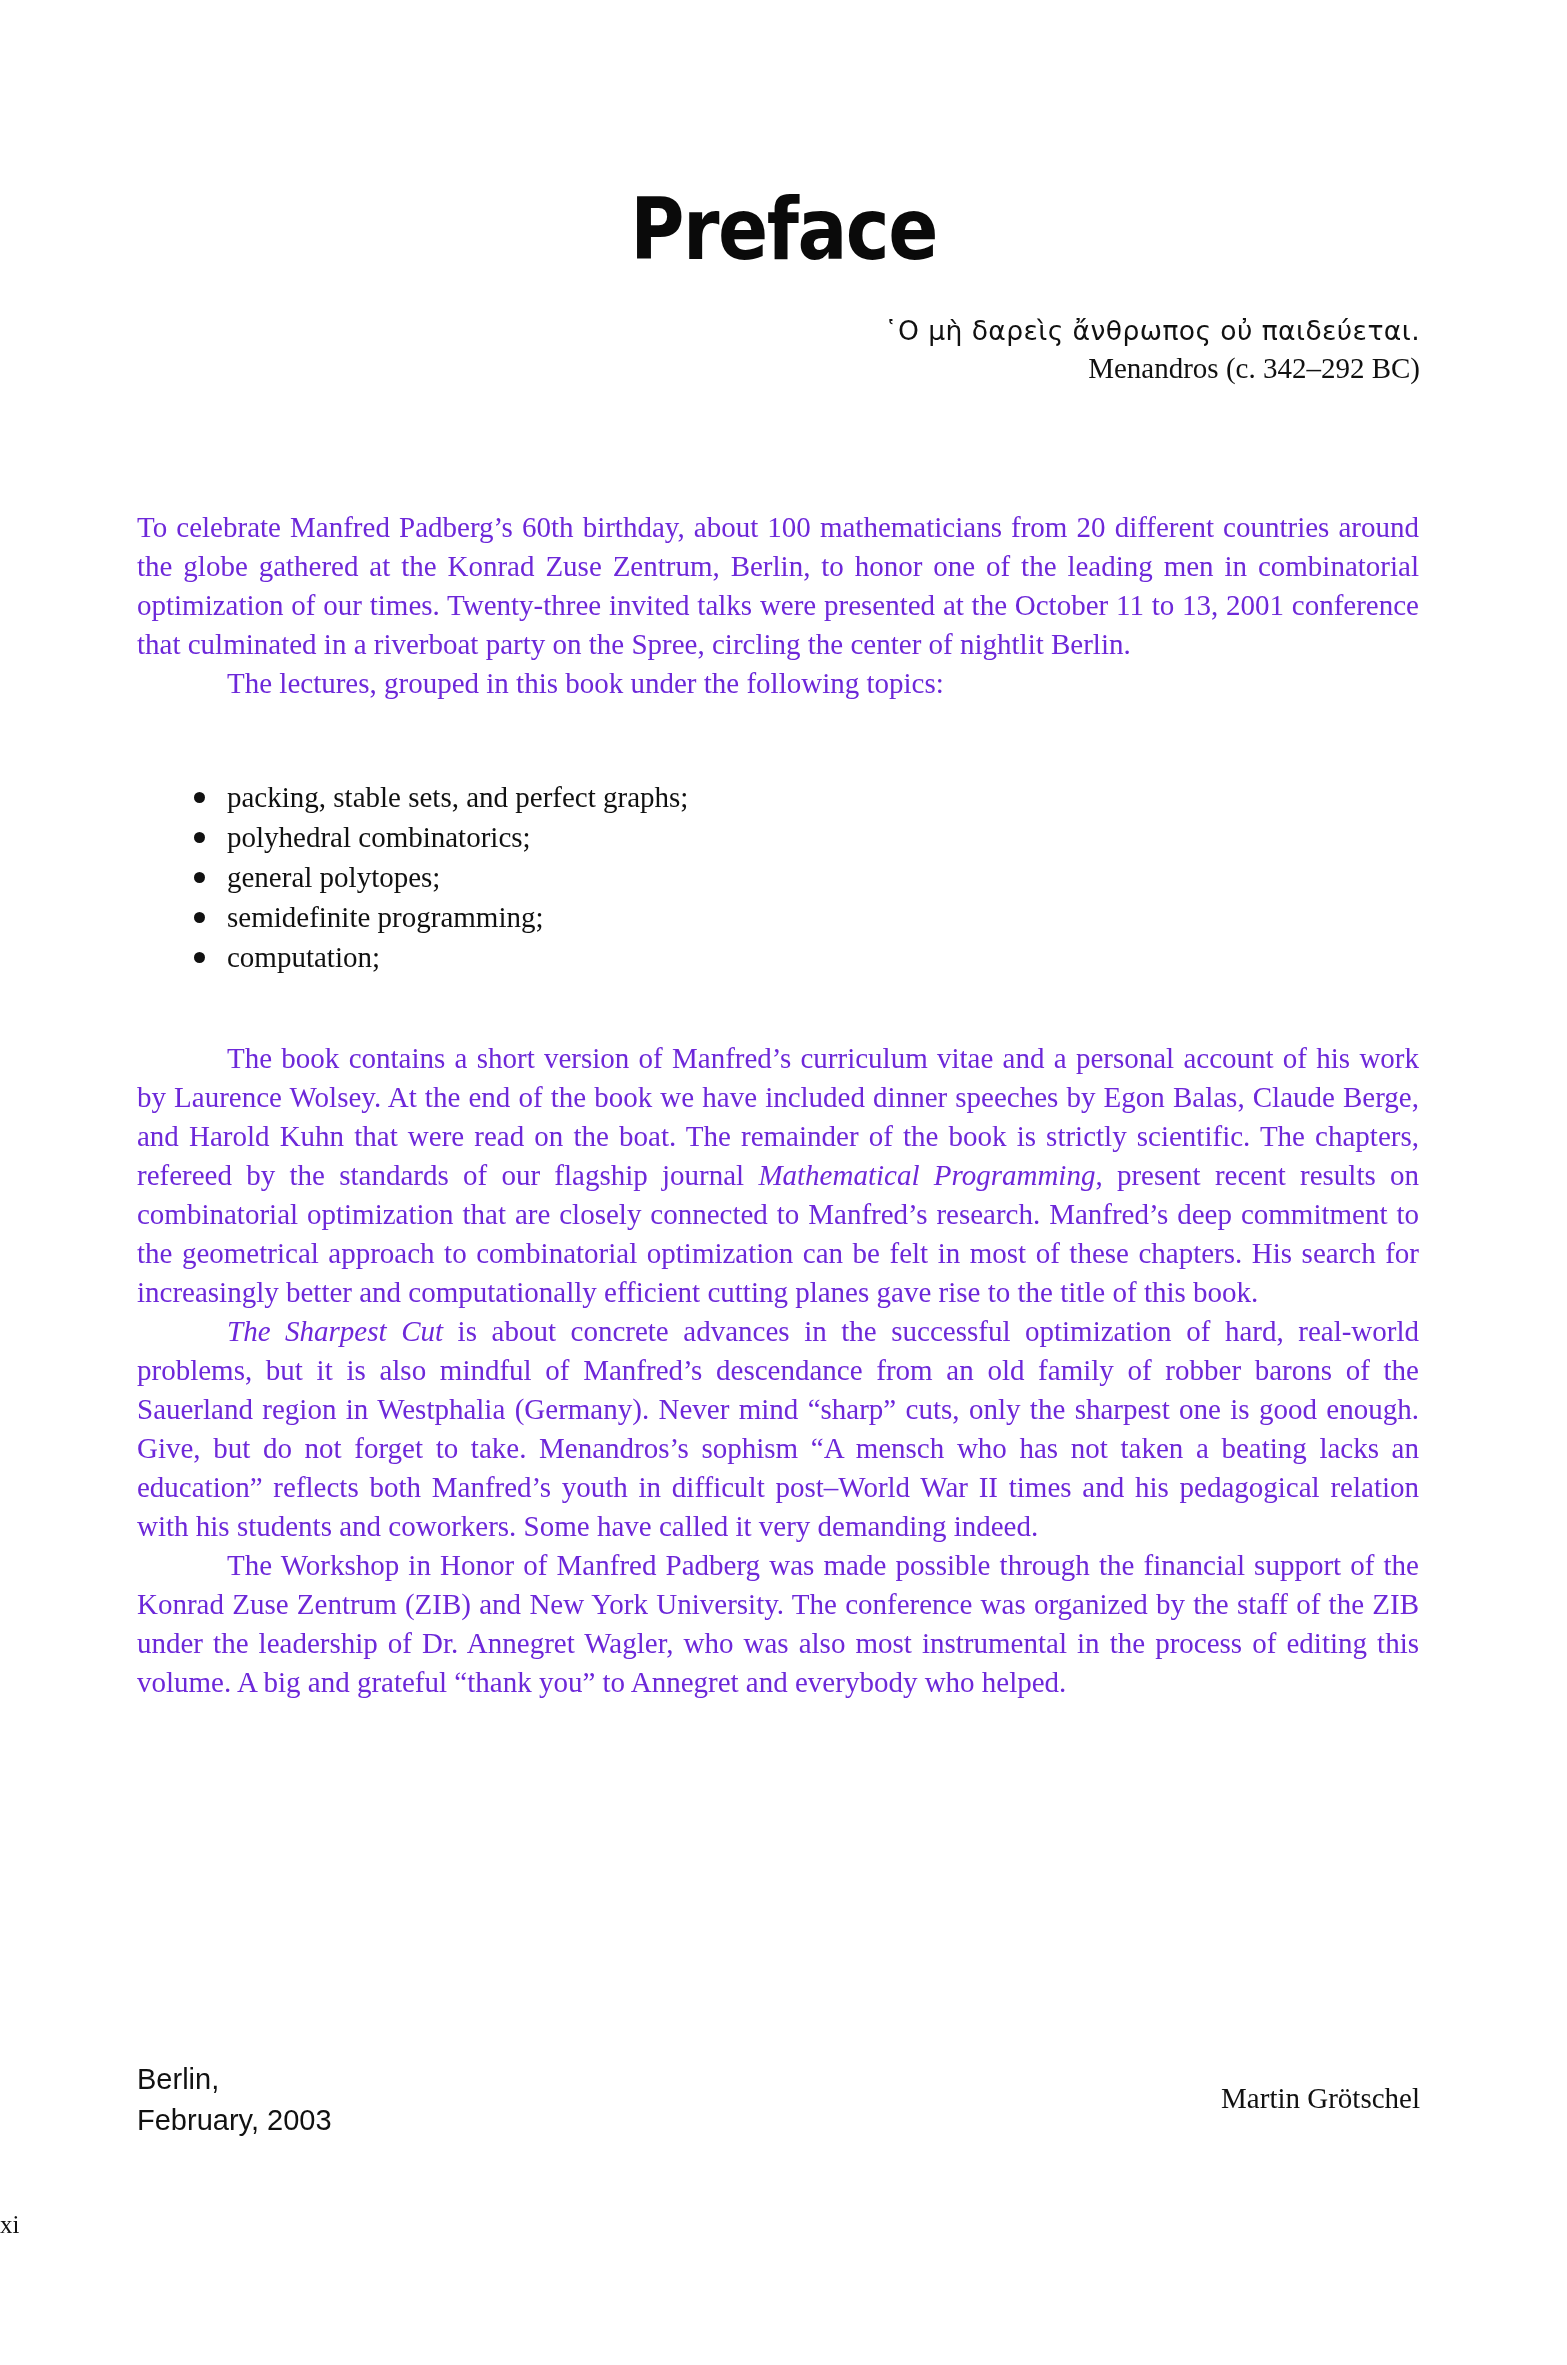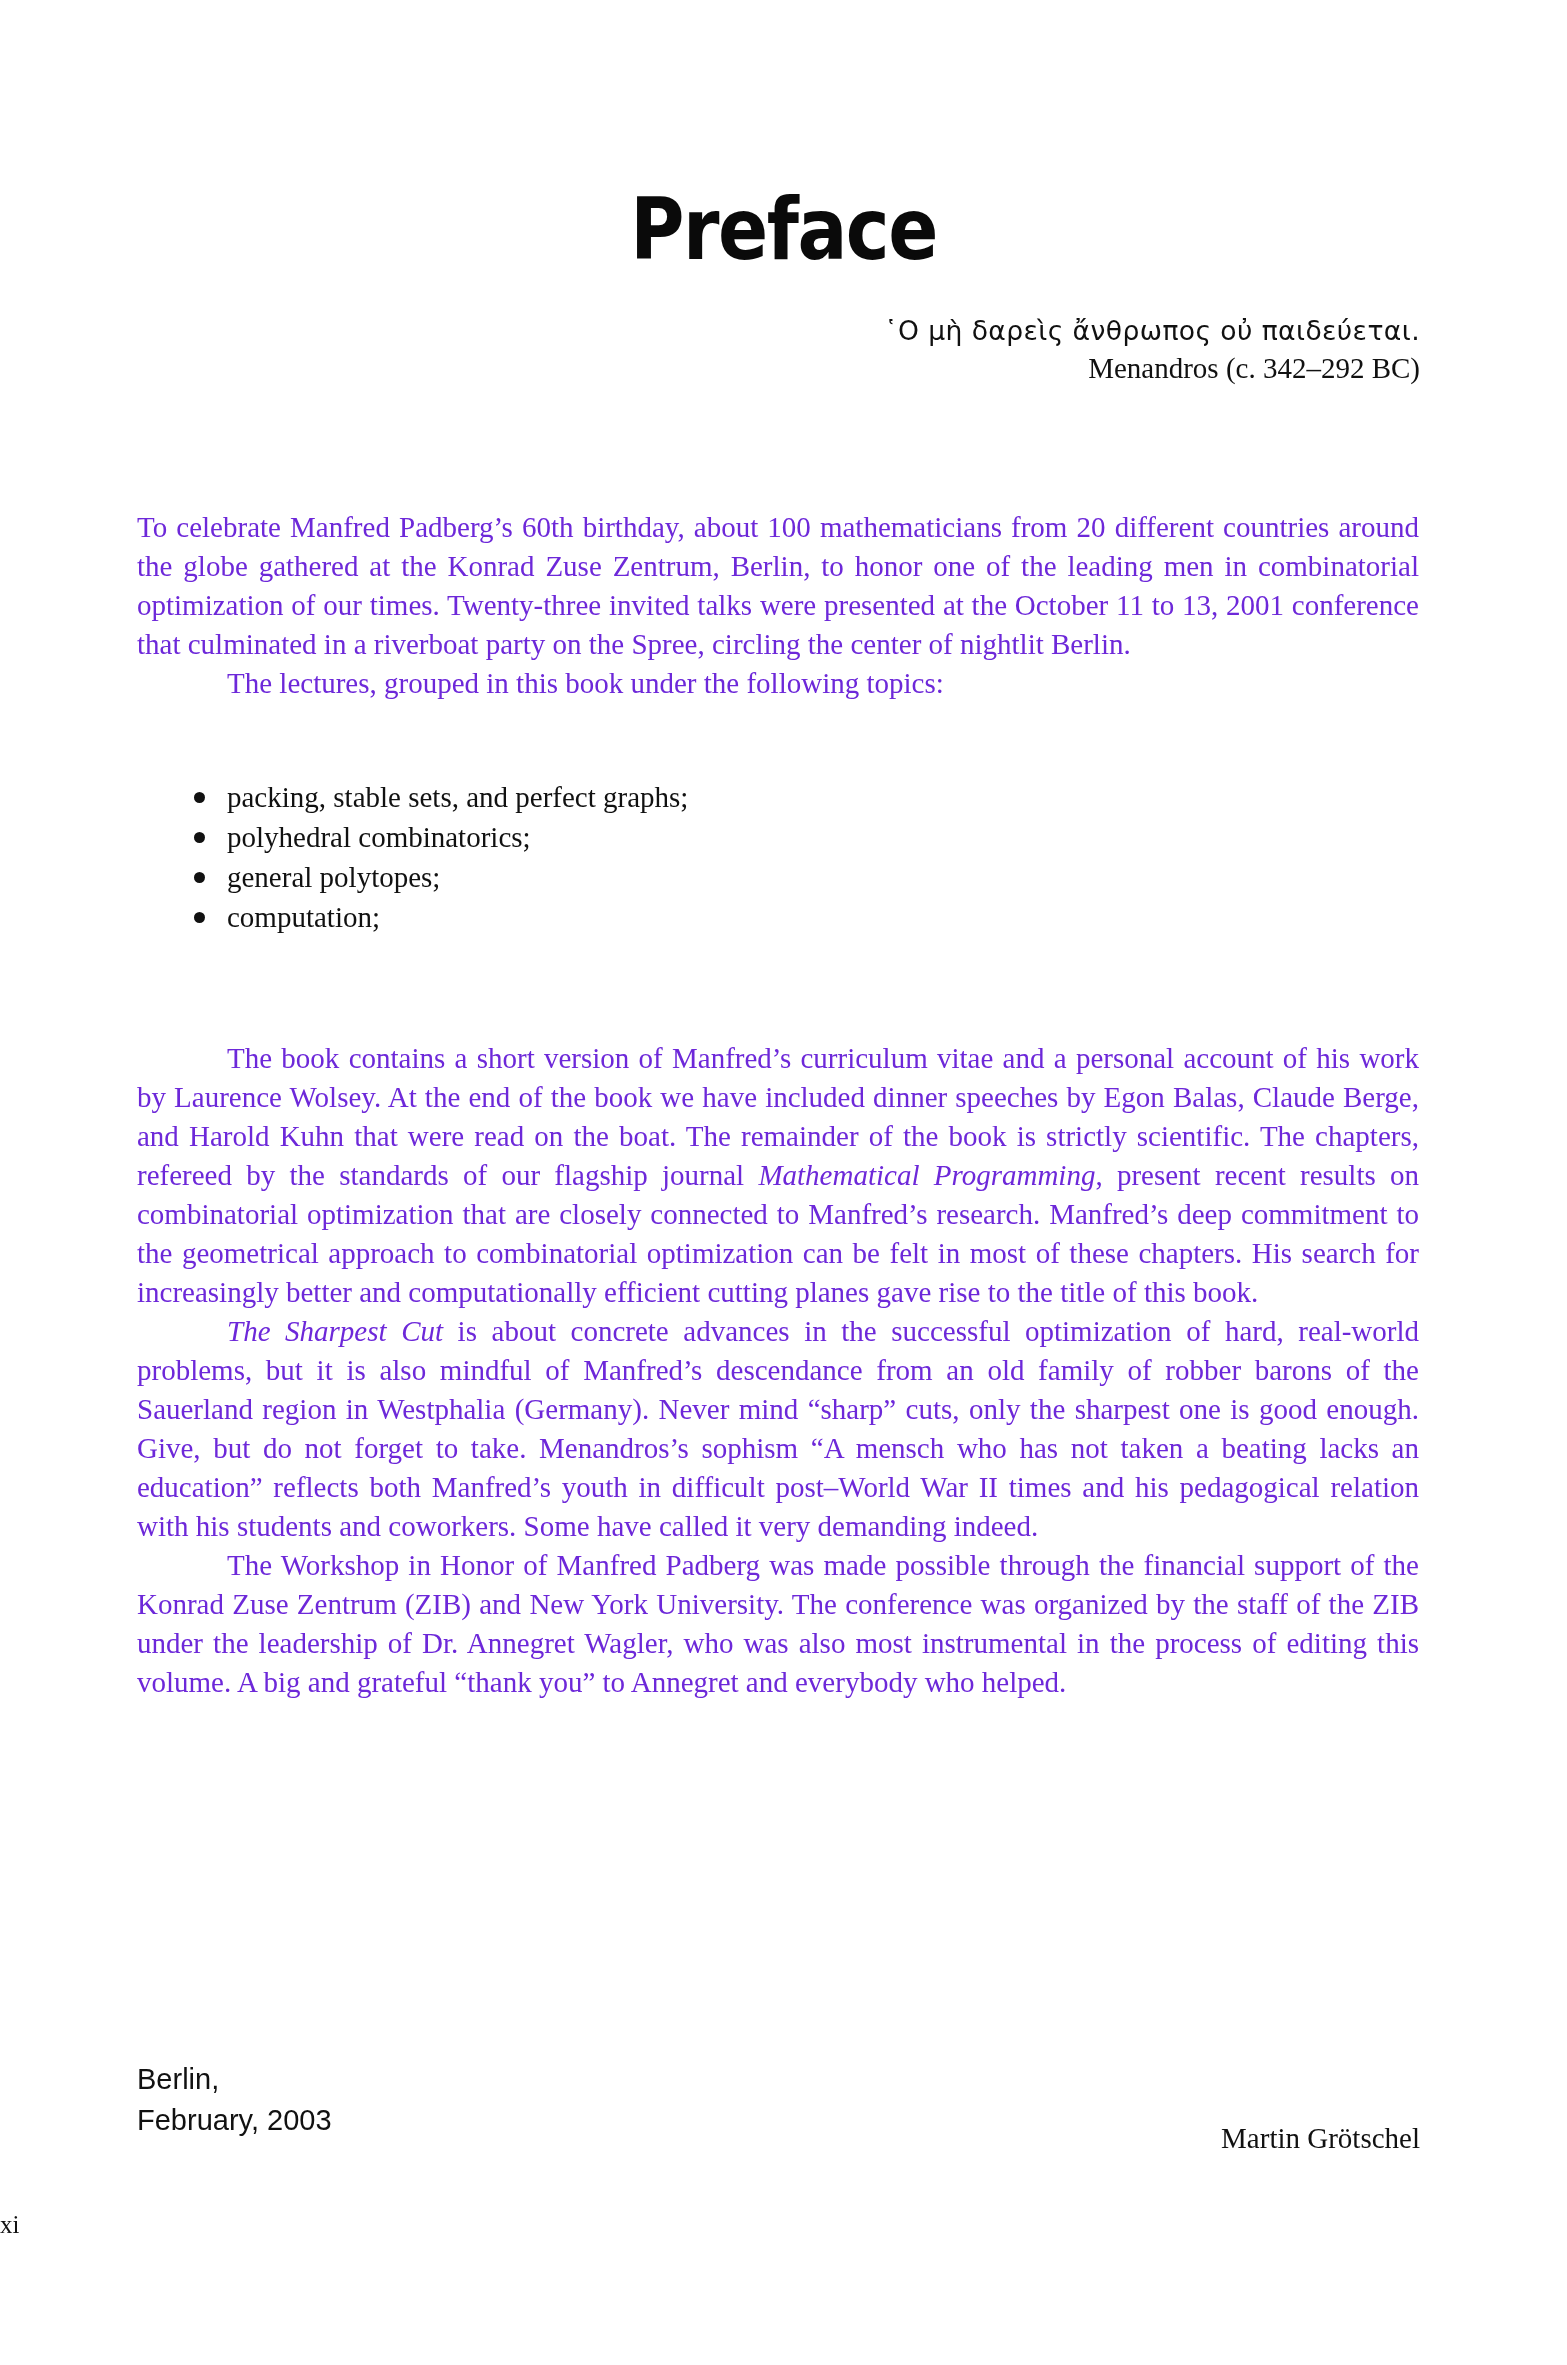--- a/index.html
+++ b/index.html
@@ -22,21 +22,21 @@
   }
   .body-block p { margin: 0; }
   .indent { text-indent: 90px; }
   .last-line-left { text-align-last: left; }
   .bullets { position: absolute; left: 137px; width: 1282px; list-style: none; margin: 0; padding: 0;
     font-family: "Liberation Serif", "DejaVu Serif", serif; font-size: 29px; line-height: 40px; }
   .bullets li { position: relative; padding-left: 90px; }
   .bullets li .dot { position: absolute; left: 57px; top: 15.4px; width: 11px; height: 11px; border-radius: 50%; background: #111111; }
   em { font-style: italic; }
   .sig-left { position: absolute; left: 137px; top: 2059px; font-family: Liberation Sans, sans-serif; font-size: 29px; line-height: 41px; }
-  .sig-right { position: absolute; right: 148px; top: 2078px; font-family: "Liberation Serif", serif; font-size: 29px; line-height: 41px; text-align: right; margin-top: 40px; }
+  .sig-right { position: absolute; right: 148px; top: 2078px; font-family: "Liberation Serif", serif; font-size: 29px; line-height: 41px; text-align: right; }
   .page-number { position: absolute; left: 0; width: 1568px; top: 2204px; text-align: left; font-family: "Liberation Serif", serif; font-size: 25px; line-height: 41px; }
 </style>
 </head>
 <body>
 
 <div class="page">
 
   <h1 class="title">Preface</h1>
 
   <div class="epigraph serif">
@@ -46,20 +46,21 @@
 
   <div class="body-block" style="top: 508px;">
     <p class="last-line-left">To celebrate Manfred Padberg’s 60th birthday, about 100 mathematicians from 20 different countries around the globe gathered at the Konrad Zuse Zentrum, Berlin, to honor one of the leading men in combinatorial optimization of our times.  Twenty-three invited talks were presented at the October 11 to 13, 2001 conference that culminated in a riverboat party on the Spree, circling the center of nightlit Berlin.</p>
     <p class="indent">The lectures, grouped in this book under the following topics:</p>
   </div>
 
   <ul class="bullets" style="top: 777px;">
     <li><span class="dot"></span><span>packing, stable sets, and perfect graphs;</span></li>
     <li><span class="dot"></span><span>polyhedral combinatorics;</span></li>
     <li><span class="dot"></span><span>general polytopes;</span></li>
+    <li><span class="dot"></span><span>semidefinite programming;</span></li>
     <li><span class="dot"></span><span>computation;</span></li>
   </ul>
 
   <div class="body-block" style="top: 1039px;">
     <p class="indent last-line-left"><span>The book contains a short version of Manfred’s curriculum vitae and a personal account of his work by Laurence Wolsey.  At the end of the book we have included dinner speeches by Egon Balas, Claude Berge, and Harold Kuhn that were read on the boat.  The remainder of the book is strictly scientific.  The chapters, refereed by the standards of our flagship journal </span><em>Mathematical Programming</em><span>, present recent results on combinatorial optimization that are closely connected to Manfred’s research. Manfred’s deep commitment to the geometrical approach to combinatorial optimization can be felt in most of these chapters.  His search for increasingly better and computationally efficient cutting planes gave rise to the title of this book.</span></p>
     <p class="indent last-line-left"><em>The Sharpest Cut</em><span> is about concrete advances in the successful optimization of hard, real-world problems, but it is also mindful of Manfred’s descendance from an old family of robber barons of the Sauerland region in Westphalia (Germany).  Never mind “sharp” cuts, only the sharpest one is good enough.  Give, but do not forget to take.  Menandros’s sophism “A mensch who has not taken a beating lacks an education” reflects both Manfred’s youth in difficult post–World War II times and his pedagogical relation with his students and coworkers. Some have called it very demanding indeed.</span></p>
     <p class="indent last-line-left">The Workshop in Honor of Manfred Padberg was made possible through the financial support of the Konrad Zuse Zentrum (ZIB) and New York University.  The conference was organized by the staff of the ZIB under the leadership of Dr. Annegret Wagler, who was also most instrumental in the process of editing this volume.  A big and grateful “thank you” to Annegret and everybody who helped.</p>
   </div>
 
   <div class="sig-left">

